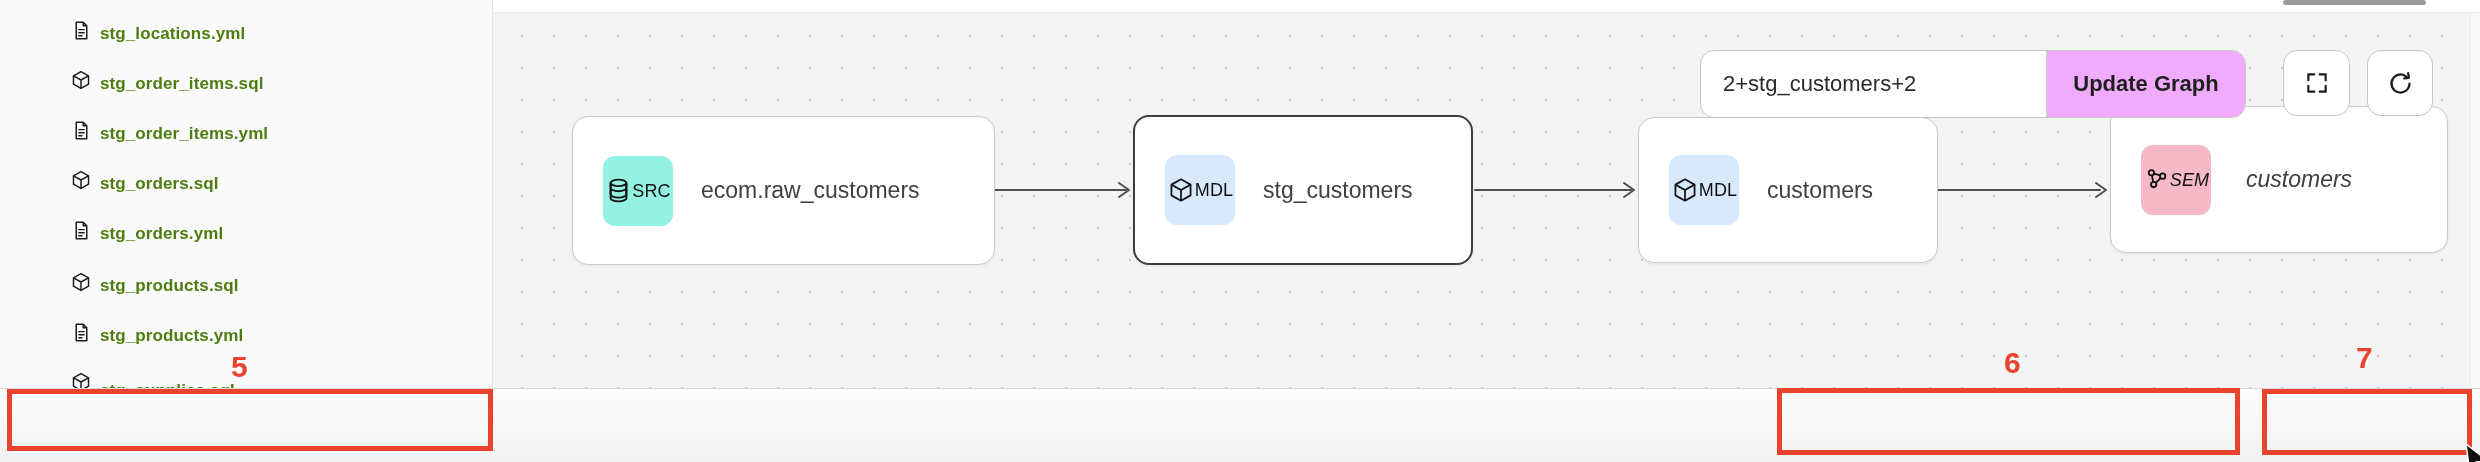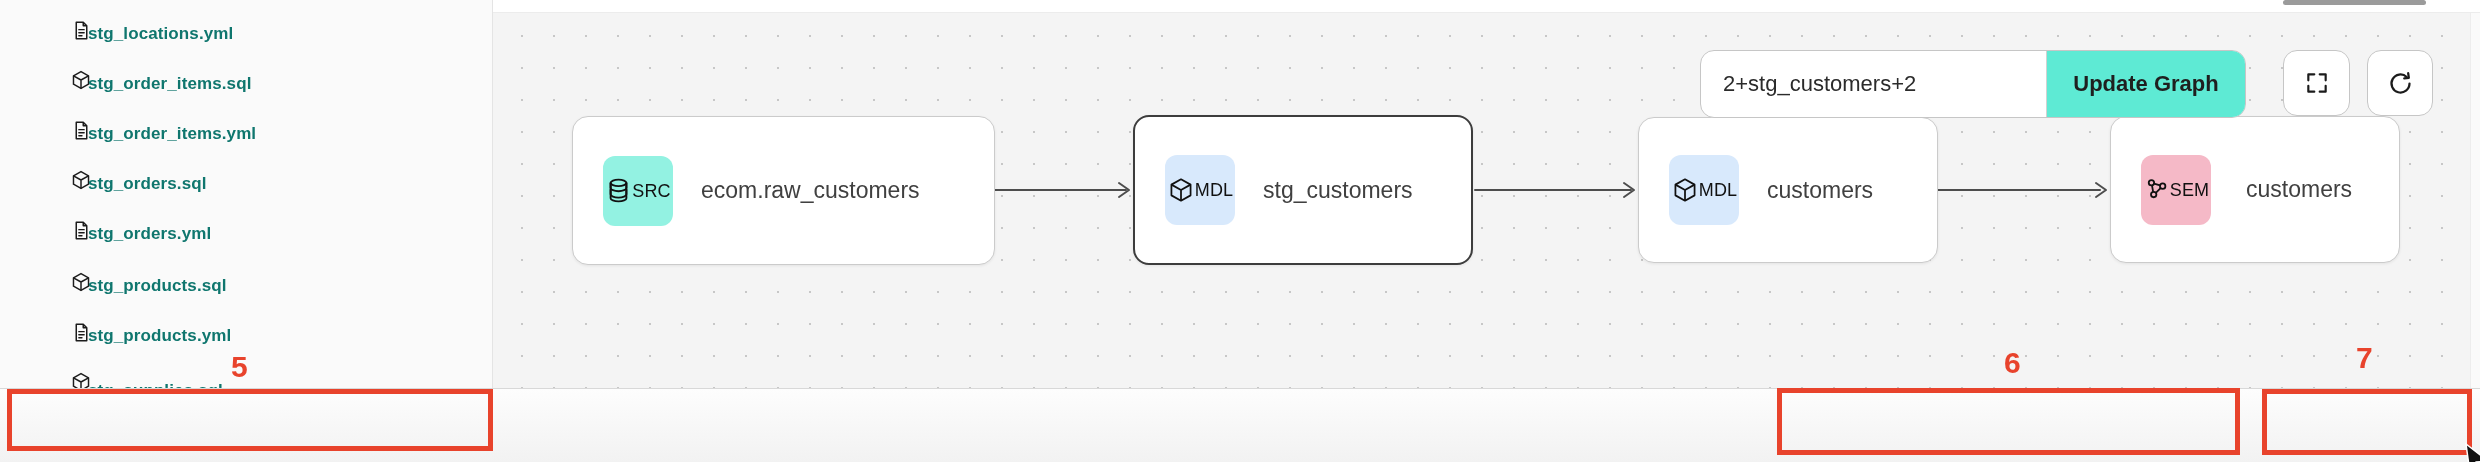--- a/index.html
+++ b/index.html
@@ -5,21 +5,21 @@
   * { margin:0; padding:0; box-sizing:border-box; }
   html,body { width:2480px; height:462px; }
   body { font-family:"Liberation Sans", sans-serif; background:#fff; }
   #app { position:relative; width:2480px; height:462px; overflow:hidden; background:#fff; }
 
   
   .sidebar { position:absolute; left:0; top:0; width:493px; height:388px;
              background:#FAFAFA; border-right:1px solid #E4E4E4; overflow:hidden; }
   .file-row { position:absolute; left:0; width:100%; height:50px; display:flex; align-items:center; }
   .file-row .ficon { position:absolute; left:70px; width:22px; height:22px; display:flex; align-items:center; justify-content:center; }
-  .file-row .flabel { position:absolute; left:88px; font-size:17px; font-weight:600; color:#0f766e; letter-spacing:.1px;margin-top:8px; }
+  .file-row .flabel { position:absolute; left:100px; font-size:17px; font-weight:600; color:#4d7c0f; letter-spacing:.1px;margin-top:8px; }
 
   
   .canvas { position:absolute; left:493px; top:13px; width:1987px; height:375px; background:#F4F4F4;
             background-image:radial-gradient(circle,#C7C7C7 1.3px,transparent 1.4px);
             background-size:32px 32px; background-position:13px 7px; }
   .hscroll-track { position:absolute; left:493px; top:0; width:1987px; height:13px; background:#FFFFFF; border-bottom:1px solid #ECECEC; }
   .hscroll-thumb { position:absolute; left:1790px; top:0; width:143px; height:5px; background:#9B9B9B; border-radius:3px; }
   .vscroll-track { position:absolute; right:0; top:13px; width:10px; height:375px; background:#FAFAFA; border-left:1px solid #EDEDED; }
 
   
@@ -27,32 +27,32 @@
           box-shadow:0 1px 3px rgba(0,0,0,.07); display:flex; align-items:center; }
   .node.selected { border:2.5px solid #3D3D3D; }
   .badge { position:absolute; left:30px; top:50%; transform:translateY(-50%); width:70px; height:70px;
            border-radius:12px; display:flex; flex-direction:row; align-items:center; justify-content:center; }
   .badge svg { display:block; }
   .badge .btext { font-size:18px; font-weight:500; color:#111; margin-top:1px; letter-spacing:.2px; }
   .node .nlabel { position:absolute; left:128px; font-size:23px; font-weight:500; color:#404040; white-space:nowrap; }
   #node-src  { left:572px;  top:116px; width:423px; height:149px; }
   #node-stg  { left:1133px; top:115px; width:340px; height:150px; }
   #node-mdl2 { left:1638px; top:117px; width:300px; height:146px; }
-  #node-sem  { left:2110px; top:116px; width:290px; height:147px; }
+  #node-sem  { left:2110px; top:106px; width:338px; height:147px;font-style:italic; }
   #node-sem .nlabel { left:135px; }
 
   .edges { position:absolute; left:0; top:0; width:2480px; height:462px; pointer-events:none; }
 
   
   .graph-selector { position:absolute; left:1700px; top:50px; width:546px; height:68px; background:#fff;
                     border:1.5px solid #C6C6C6; border-radius:14px; display:flex; align-items:stretch; overflow:hidden; }
   .graph-selector input { flex:0 0 345px; border:none; outline:none; background:transparent;
                           font-family:"Liberation Sans",sans-serif; font-size:22px; color:#2B2B2B; padding:0 0 0 22px; }
   .update-btn { flex:1; border-left:1.5px solid #D2D2D2; display:flex; align-items:center; justify-content:center;
-                font-size:22px; font-weight:600; color:#1F1F1F; cursor:pointer; background:#5eead4; }
+                font-size:22px; font-weight:600; color:#1F1F1F; cursor:pointer; background:#f0abfc; }
   .sq-btn { position:absolute; top:50px; height:66px; background:#fff; border:1.5px solid #C6C6C6;
             border-radius:14px; display:flex; align-items:center; justify-content:center; cursor:pointer; }
   #fullscreen-btn { left:2283px; width:67px; }
   #refresh-btn { left:2367px; width:66px; }
 
   
   .bottom-bar { position:absolute; left:0; top:388px; width:2480px; height:74px;
                 background:linear-gradient(180deg,#FDFDFD,#F2F2F2); border-top:1px solid #D8D8D8; }
 
   

